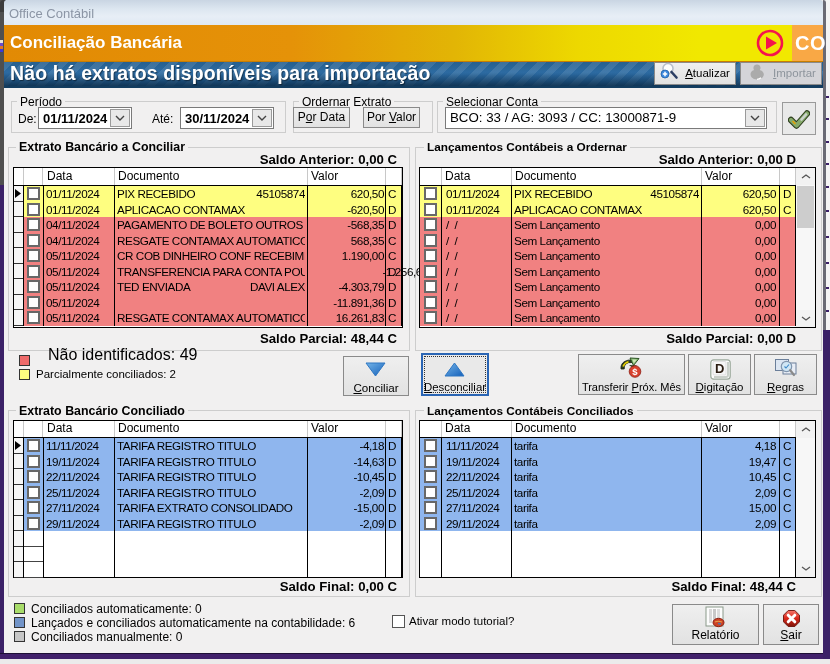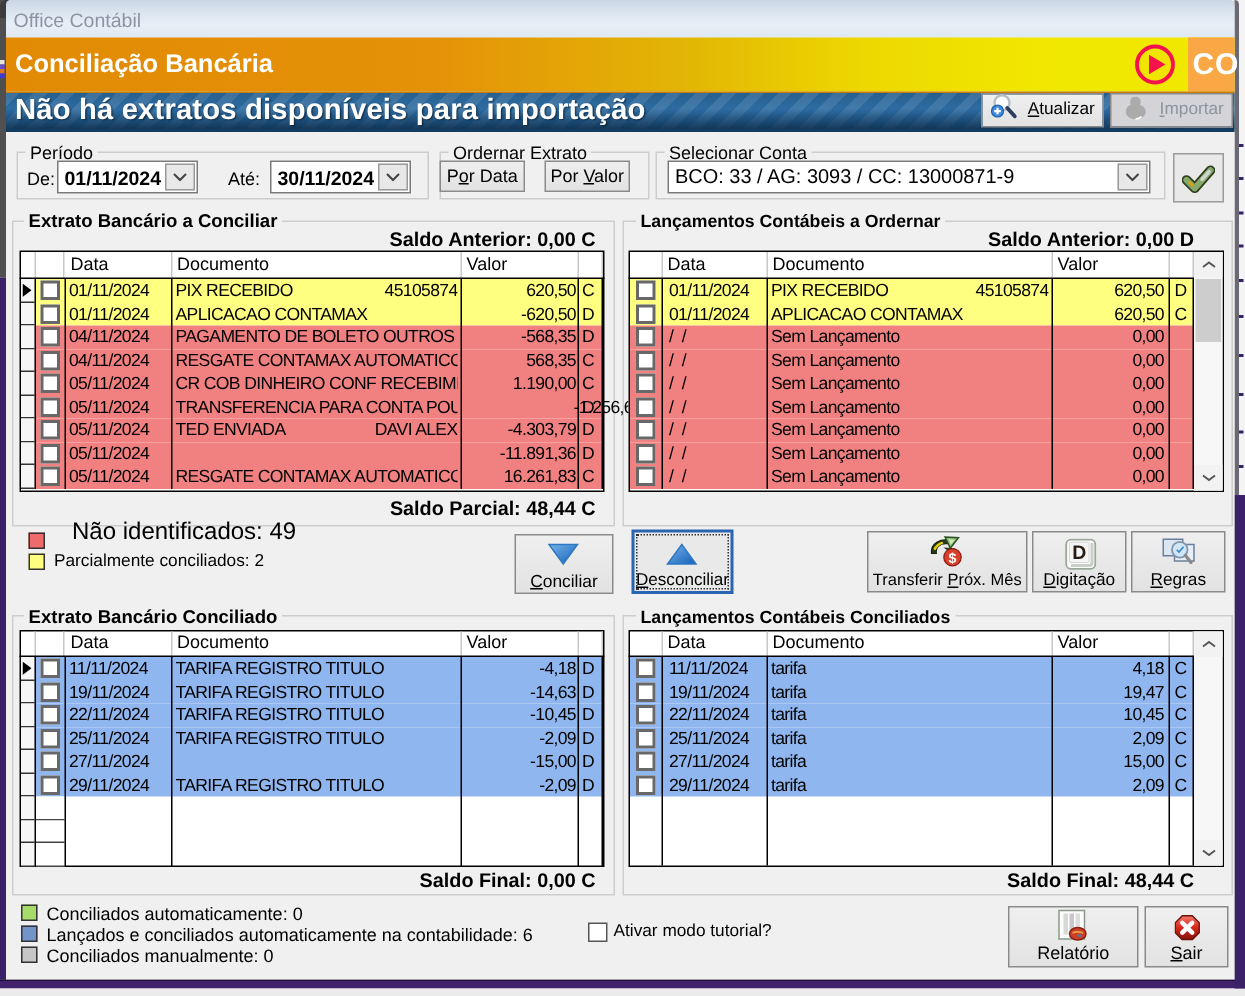--- a/index.html
+++ b/index.html
@@ -261,20 +261,21 @@
 <div style="position:absolute;left:796px;top:168px;width:19px;height:17px;background:#f2f2f2;"></div>
 <svg style="position:absolute;left:801px;top:174px;width:10px;height:5px;" viewBox="0 0 10 5">
       <path d="M1 4 L5 1 L9 4" fill="none" stroke="#555" stroke-width="1.3"></path>
     </svg>
 <div style="position:absolute;left:797px;top:186px;width:17px;height:42px;background:#cdcdcd;"></div>
 <div style="position:absolute;left:796px;top:310px;width:19px;height:17px;background:#f2f2f2;"></div>
 <svg style="position:absolute;left:801px;top:316px;width:10px;height:5px;" viewBox="0 0 10 5">
       <path d="M1 1 L5 4 L9 1" fill="none" stroke="#555" stroke-width="1.3"></path>
     </svg>
 <div class="t b" style="position:absolute;left:13px;top:331px;width:384px;height:15px;font-size:13.2px;text-align:right;">Saldo Parcial: 48,44 C</div>
+<div class="t b" style="position:absolute;left:419px;top:331px;width:377px;height:15px;font-size:13.2px;text-align:right;">Saldo Parcial: 0,00 D</div>
 <div style="position:absolute;left:19px;top:355px;width:11px;height:11px;background:#ee6b6b;border:1px solid #333;box-sizing:border-box;"></div>
 <div class="t" style="position:absolute;left:36px;top:346px;font-size:16px;padding-left:12px;">Não identificados: 49</div>
 <div style="position:absolute;left:19px;top:369px;width:11px;height:11px;background:#fefe80;border:1px solid #333;box-sizing:border-box;"></div>
 <div class="t" style="position:absolute;left:36px;top:368px;font-size:11.5px;">Parcialmente conciliados: 2</div>
 <div class="btn" style="position:absolute;left:343px;top:356px;width:66px;height:40px;font-size:12px;"></div>
 <svg style="position:absolute;left:365px;top:362px;width:21px;height:15px;" viewBox="0 0 21 15">
       <defs>
         <linearGradient id="tg" x1="0" y1="0" x2="1" y2="1">
           <stop offset="0" stop-color="#74b4e8"></stop>
           <stop offset="1" stop-color="#1460ba"></stop>
@@ -360,20 +361,21 @@
 <div style="position:absolute;left:14px;top:484.5px;width:9px;height:15.5px;background:#f6f6f6;border-bottom:1px solid #333;box-sizing:border-box;"></div>
 <div class="cb" style="position:absolute;left:27px;top:485.5px;width:13px;height:13px;"></div>
 <div class="cell" style="position:absolute;left:46px;top:484.5px;width:68px;height:15.5px;">25/11/2024</div>
 <div class="cell" style="position:absolute;left:117px;top:484.5px;width:188px;height:15.5px;">TARIFA REGISTRO TITULO</div>
 <div class="cell" style="position:absolute;left:309px;top:484.5px;width:75px;height:15.5px;text-align:right;">-2,09</div>
 <div class="cell" style="position:absolute;left:388px;top:484.5px;width:13px;height:15.5px;">D</div>
 <div style="position:absolute;left:23px;top:500.0px;width:379px;height:15.5px;background:#8fb6ee;"></div>
 <div style="position:absolute;left:14px;top:500.0px;width:9px;height:15.5px;background:#f6f6f6;border-bottom:1px solid #333;box-sizing:border-box;"></div>
 <div class="cb" style="position:absolute;left:27px;top:501.0px;width:13px;height:13px;"></div>
 <div class="cell" style="position:absolute;left:46px;top:500.0px;width:68px;height:15.5px;">27/11/2024</div>
+<div class="cell" style="position:absolute;left:117px;top:500.0px;width:188px;height:15.5px;">TARIFA EXTRATO CONSOLIDADO</div>
 <div class="cell" style="position:absolute;left:309px;top:500.0px;width:75px;height:15.5px;text-align:right;">-15,00</div>
 <div class="cell" style="position:absolute;left:388px;top:500.0px;width:13px;height:15.5px;">D</div>
 <div style="position:absolute;left:23px;top:515.5px;width:379px;height:15.5px;background:#8fb6ee;"></div>
 <div style="position:absolute;left:14px;top:515.5px;width:9px;height:15.5px;background:#f6f6f6;border-bottom:1px solid #333;box-sizing:border-box;"></div>
 <div class="cb" style="position:absolute;left:27px;top:516.5px;width:13px;height:13px;"></div>
 <div class="cell" style="position:absolute;left:46px;top:515.5px;width:68px;height:15.5px;">29/11/2024</div>
 <div class="cell" style="position:absolute;left:117px;top:515.5px;width:188px;height:15.5px;">TARIFA REGISTRO TITULO</div>
 <div class="cell" style="position:absolute;left:309px;top:515.5px;width:75px;height:15.5px;text-align:right;">-2,09</div>
 <div class="cell" style="position:absolute;left:388px;top:515.5px;width:13px;height:15.5px;">D</div>
 <div style="position:absolute;left:14px;top:531.0px;width:9px;height:15.5px;background:#f6f6f6;border-bottom:1px solid #333;box-sizing:border-box;"></div>

